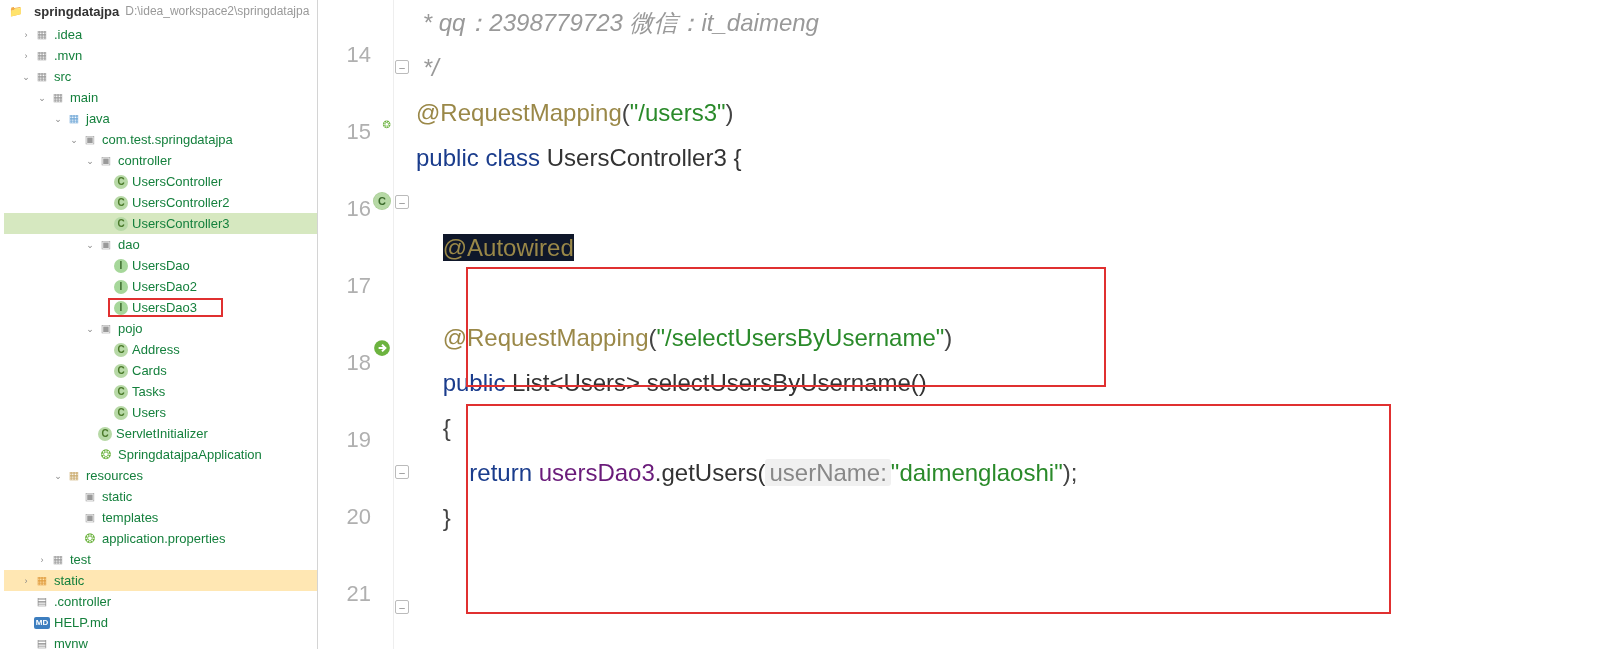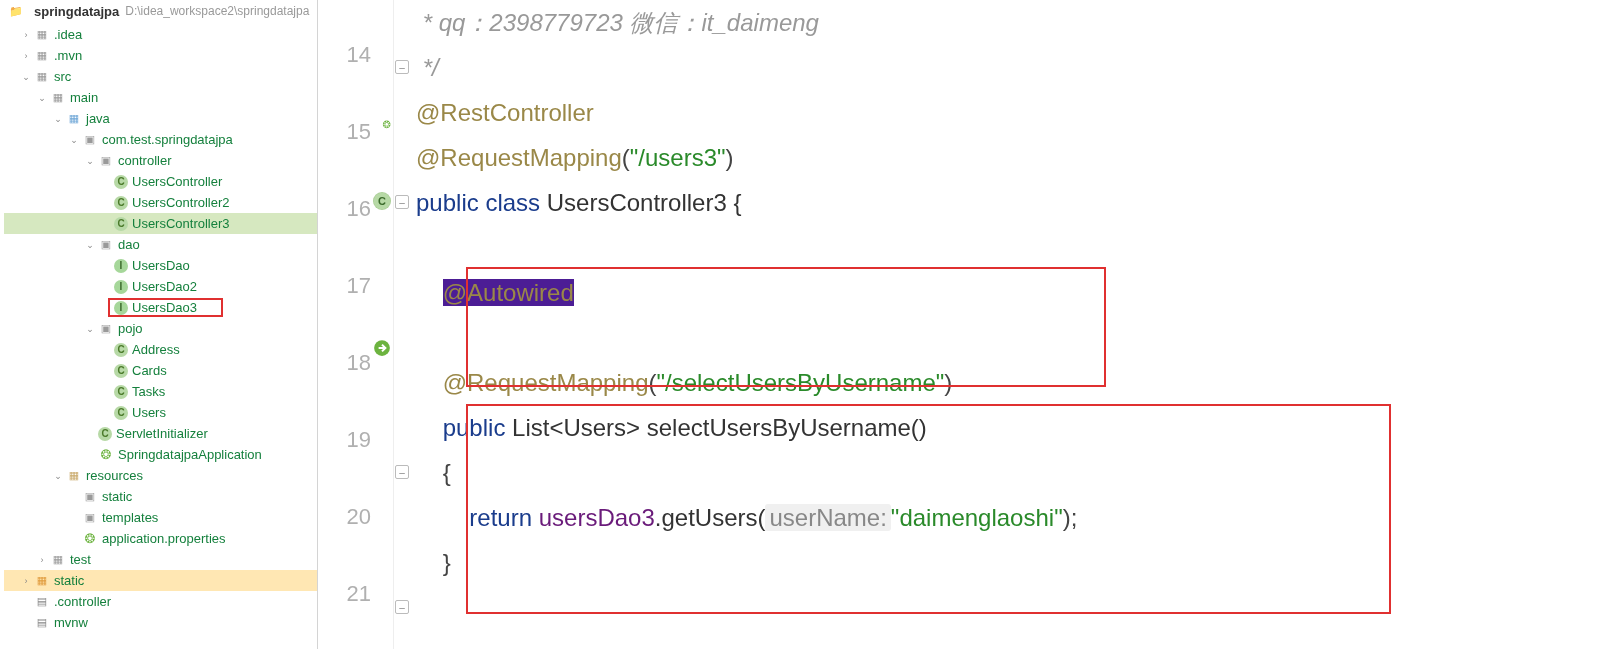--- a/index.html
+++ b/index.html
@@ -27,21 +27,21 @@
 .red-box { border:2px solid #e03030; padding:0 2px; display:inline-flex; align-items:center; height:19px; }
 .editor { flex:1; display:flex; position:relative; }
 .gutter { width:76px; background:#fff; text-align:right; padding-right:22px; color:#b0b0b0; font-family:Consolas,monospace; font-size:22px; line-height:45px; border-right:1px solid #eee; position:relative; }
 .gline { height:45px; display:flex; align-items:center; justify-content:flex-end;margin-top:32px; }
 .foldcol { width:18px; background:#fff; position:relative; }
 .fold-mark { position:absolute; left:1px; width:14px; height:14px; border:1px solid #bbb; background:#fff; font-size:10px; color:#888; display:flex; align-items:center; justify-content:center; border-radius:2px; }
 .code { flex:1; font-family:Consolas,"Courier New",monospace; font-size:24px; line-height:45px; padding-left:4px; position:relative; }
 .cline { height:45px; white-space:pre; }
 .c-comment { color:#999; font-style:italic; }
 .c-ann { color:#9a8848; }
-.c-ann-hl { background:#4c1d95; }
+.c-ann-hl { background:#0f172a; }
 .c-kw { color:#1a3c8c; font-weight:normal; }
 .c-str { color:#2a8a2a; }
 .c-ident { color:#333; }
 .c-field { color:#6a1b7a; }
 .c-param { color:#888; }
 .c-param-box { background:#f0f0f0; border-radius:3px; padding:0 4px; }
 .red-hl { position:absolute; border:2px solid #e03030; }
 .gutter-ico { position:absolute; width:18px; height:18px; }
 .ico-c-circle { background:radial-gradient(circle,#b7d9a6 60%,#6ca04a 100%); border-radius:50%; color:#3a6a2a; font-size:11px; font-weight:bold; display:flex; align-items:center; justify-content:center; }
 .watermark { position:absolute; right:10px; bottom:4px; color:#bbb; font-size:14px; font-family:"Microsoft YaHei"; }
@@ -175,20 +175,24 @@
       <span class="tree-label">test</span>
     </div>
     <div class="tree-row hl-orange" style="padding-left:16px">
       <span class="arrow">›</span>
       <span class="icon icon-folder-orange">▦</span>
       <span class="tree-label">static</span>
     </div>
     <div class="tree-row" style="padding-left:28px">
       <span class="icon icon-file">▤</span>
       <span class="tree-label">.controller</span>
+    </div>
+    <div class="tree-row" style="padding-left:28px">
+      <span class="icon icon-md">MD</span>
+      <span class="tree-label">HELP.md</span>
     </div>
     <div class="tree-row" style="padding-left:28px">
       <span class="icon icon-file">▤</span>
       <span class="tree-label">mvnw</span>
     </div>
   </div>
 </div>
 
 <div class="editor">
 
@@ -223,21 +227,20 @@
     <div class="fold-mark" style="top:465px">–</div>
     <div class="fold-mark" style="top:600px">–</div>
   </div>
 
   <div class="code">
     <div class="red-hl" style="top:267px;left:54px;width:640px;height:120px"></div>
     <div class="red-hl" style="top:404px;left:54px;width:925px;height:210px"></div>
 
     <div class="cline"><span class="c-comment"> * qq：2398779723 微信：it_daimeng</span></div>
     <div class="cline"><span class="c-comment"> */</span></div>
-    <div class="cline"><span class="c-ann">@RestController</span></div>
     <div class="cline"><span class="c-ann">@RequestMapping</span><span>(</span><span class="c-str">"/users3"</span><span>)</span></div>
     <div class="cline"><span class="c-kw">public class </span><span class="c-ident">UsersController3 {</span></div>
     <div class="cline"></div>
     <div class="cline">    <span class="c-ann c-ann-hl">@Autowired</span></div>
     <div class="cline"></div>
     <div class="cline">    <span class="c-ann">@RequestMapping</span><span>(</span><span class="c-str">"/selectUsersByUsername"</span><span>)</span></div>
     <div class="cline">    <span class="c-kw">public </span><span class="c-ident">List&lt;Users&gt; selectUsersByUsername()</span></div>
     <div class="cline">    <span>{</span></div>
     <div class="cline">        <span class="c-kw">return </span><span class="c-field">usersDao3</span><span class="c-ident">.getUsers(</span><span class="c-param-box"><span class="c-param">userName:</span></span><span class="c-str">"daimenglaoshi"</span><span>);</span></div>
     <div class="cline">    <span>}</span></div>

